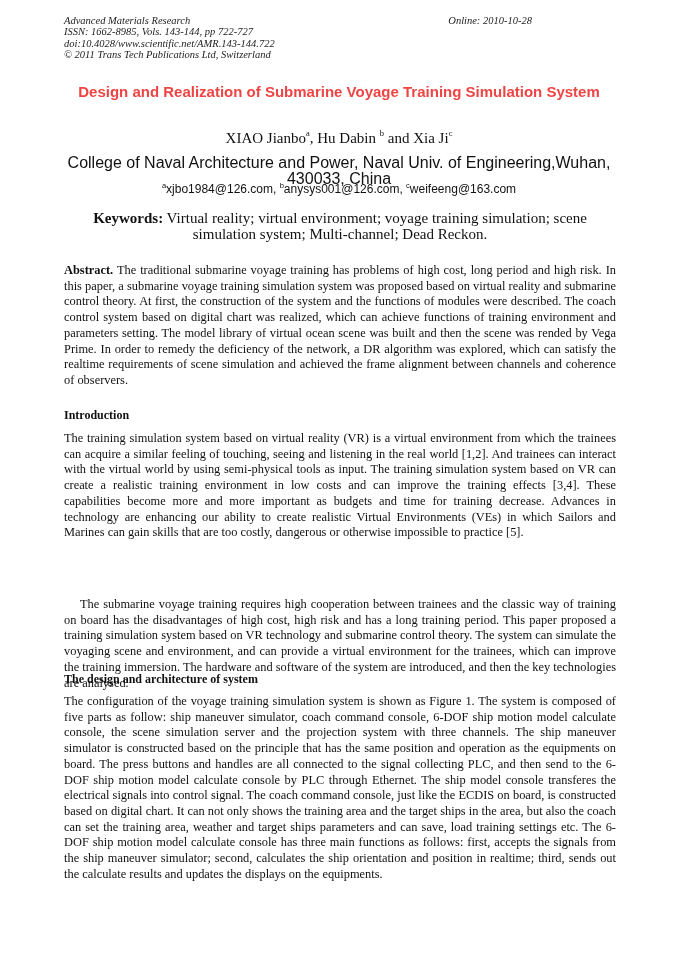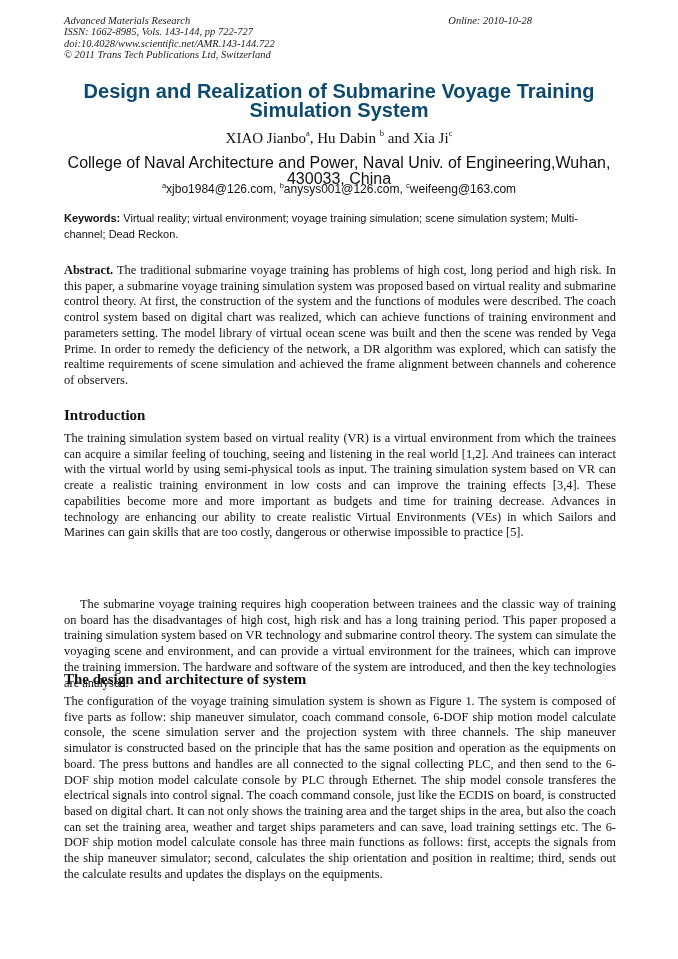--- a/index.html
+++ b/index.html
@@ -1,31 +1,31 @@
 <!DOCTYPE html>
 <html><head>
 <meta charset="utf-8">
 <style>
   html, body { margin: 0; padding: 0; background: #ffffff; }
   body { width: 678px; height: 959px; position: relative; overflow: hidden; color: #111; }
   .page { position: absolute; left: 0; top: 0; width: 596px; height: 959px; }
   .hdr { position: absolute; top: 15px; font-family: "Liberation Serif", serif; font-style: italic; font-size: 10.5px; line-height: 11.3px; color: #222; }
   .hdr-left { left: 64px; }
   .hdr-right { right: 64px; text-align: right; }
-  .title { position: absolute; top: 82px; left: 64px; width: 550px; text-align: center; font-family: "Liberation Sans", sans-serif; font-weight: bold; font-size: 20px; line-height: 19px; color: #0c4a6e; }
+  .title { position: absolute; top: 82px; left: 64px; width: 550px; text-align: center; font-family: "Liberation Sans", sans-serif; font-weight: bold; font-size: 15px; line-height: 19px; color: #ef4444; }
   .authors { position: absolute; top: 129px; left: 64px; width: 550px; text-align: center; font-family: Liberation Serif, serif; font-size: 15px; line-height: 18px; }
   .authors sup { font-size: 8.5px; vertical-align: 7px; line-height: 0; }
   .affil { position: absolute; top: 155px; left: 64px; width: 550px; text-align: center; font-family: "Liberation Sans", sans-serif; font-size: 16px; line-height: 16px; }
   .emails { position: absolute; top: 181px; left: 64px; width: 550px; text-align: center; font-family: "Liberation Sans", sans-serif; font-size: 12px; line-height: 16px; }
   .emails sup { font-size: 7.5px; vertical-align: 5px; line-height: 0; }
-  .keywords { position: absolute; top: 210px; left: 64px; width: 552px; font-family: Liberation Sans, sans-serif; font-size: 11px; line-height: 16px; }
+  .keywords { position: absolute; top: 210px; left: 64px; width: 552px; font-family: Liberation Serif, serif; font-size: 15px; line-height: 16px; text-align: center; }
   .keywords b { font-weight: bold; }
   .block { position: absolute; left: 64px; width: 552px; font-family: "Liberation Serif", serif; font-size: 12.4px; line-height: 15.7px; text-align: justify; }
   .block b { font-weight: bold; }
-  .heading { position: absolute; left: 64px; font-family: "Liberation Serif", serif; font-weight: bold; font-size: 15px; line-height: 16px; }
+  .heading { position: absolute; left: 64px; font-family: "Liberation Serif", serif; font-weight: bold; font-size: 12px; line-height: 16px; }
   .indent { text-indent: 16px; }
   .abstract { top: 263px; }
   .intro-h { top: 407px; }
   .intro-p1 { top: 431px; }
   .intro-p2 { top: 557px; margin-top: 40px; }
   .design-h { top: 671px; }
   .design-p1 { top: 694px; }
 </style>
 </head>
 <body>

